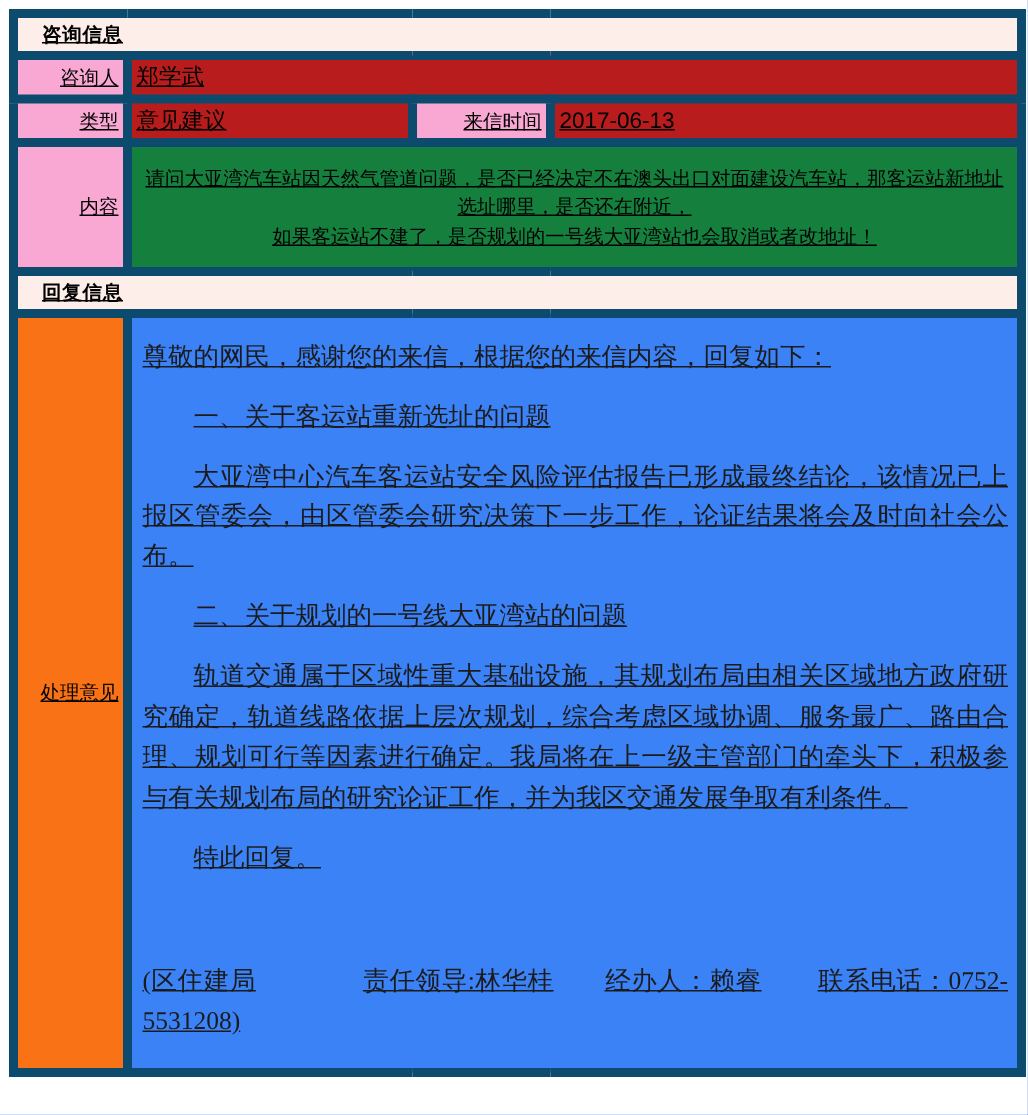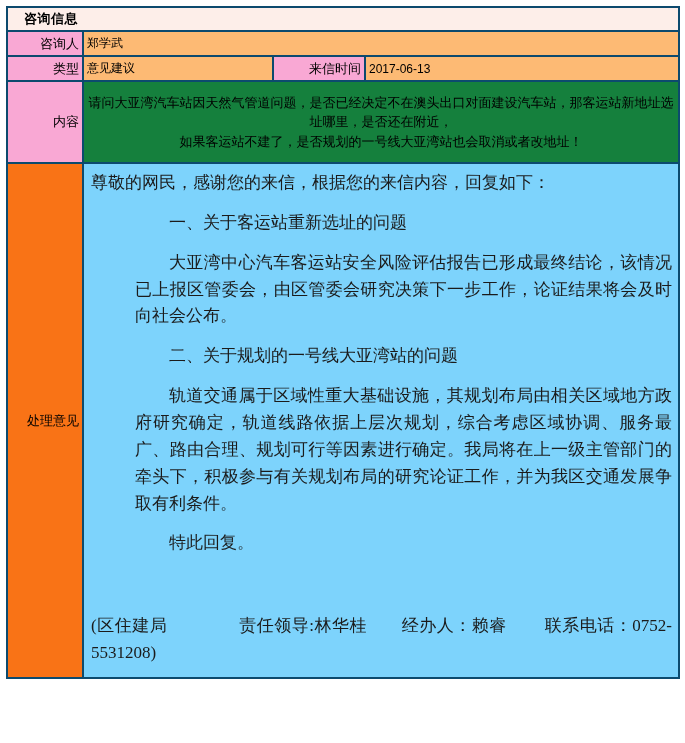--- a/index.html
+++ b/index.html
@@ -24,23 +24,24 @@
     padding: 6px 7px 0 6px;
   }
 
   table.form {
     width: 672px;
     border-collapse: collapse;
     table-layout: fixed;
   }
 
   table.form td {
-    border: 2px solid #0c4a6e;
+    border: 6px solid #0c4a6e;
     vertical-align: middle;
     padding: 0;
+    text-decoration: underline;
   }
 
   
   .section-head {
     background: #fdeee9;
     height: 22px;
     font-weight: bold;
     font-size: 13px;
     padding-left: 16px !important;
     letter-spacing: 0.5px;
@@ -55,24 +56,24 @@
     font-size: 13px;
     white-space: nowrap;
   }
   .label-top {
     vertical-align: middle;
     text-align: right;
   }
 
   
   .value {
-    background: #fdba74;
+    background: #b91c1c;
     text-align: left;
     padding-left: 3px !important;
-    font-size: 12px;
+    font-size: 15px;
     white-space: nowrap;
   }
 
   .row-std td { height: 23px; }
 
   .content-cell {
     background: #15803d;
     padding: 6px 4px 6px 4px !important;
     font-size: 13px;
     line-height: 1.47;
@@ -84,39 +85,38 @@
   .reply-label {
     background: #f97316;
     text-align: right;
     padding-right: 3px !important;
     font-size: 13px;
     vertical-align: middle;
     white-space: nowrap;
   }
 
   .reply-cell {
-    background: #7dd3fc;
+    background: #3b82f6;
     padding: 6px 6px 10px 7px !important;
     vertical-align: top;
     font-family: "Liberation Serif", "DejaVu Serif", serif;
     font-size: 17px;
     line-height: 1.58;
     color: #1b1b1b;
     text-align: justify;
     text-justify: inter-ideograph;
   }
   .reply-cell p {
     margin: 0 0 0 0;
   }
   .reply-cell p.indent {
     text-indent: 2em;
   }
   .reply-cell p.gap {
     margin-top: 13px;
-    margin-left: 44px;
   }
   .reply-cell p.sig {
     margin-top: 56px;
     text-indent: 0;
     text-align: justify;
   }
   .sig-gap-a { display:inline-block; width: 4.2em; }
   .sig-gap-b { display:inline-block; width: 2.0em; }
   .sig-gap-c { display:inline-block; width: 2.2em; }
 </style>
@@ -150,20 +150,23 @@
         <td class="value">2017-06-13</td>
       </tr>
 
 
       <tr>
         <td class="label label-top" style="height:80px;">内容</td>
         <td class="content-cell" colspan="3">请问大亚湾汽车站因天然气管道问题，是否已经决定不在澳头出口对面建设汽车站，那客运站新地址选址哪里，是否还在附近，
 如果客运站不建了，是否规划的一号线大亚湾站也会取消或者改地址！</td>
       </tr>
 
+      <tr>
+        <td class="section-head" colspan="4">回复信息</td>
+      </tr>
 
 
       <tr>
         <td class="reply-label" style="height:500px;">处理意见</td>
         <td class="reply-cell" colspan="3">
 
           <p>尊敬的网民，感谢您的来信，根据您的来信内容，回复如下：</p>
 
           <p class="indent gap">一、关于客运站重新选址的问题</p>
 

